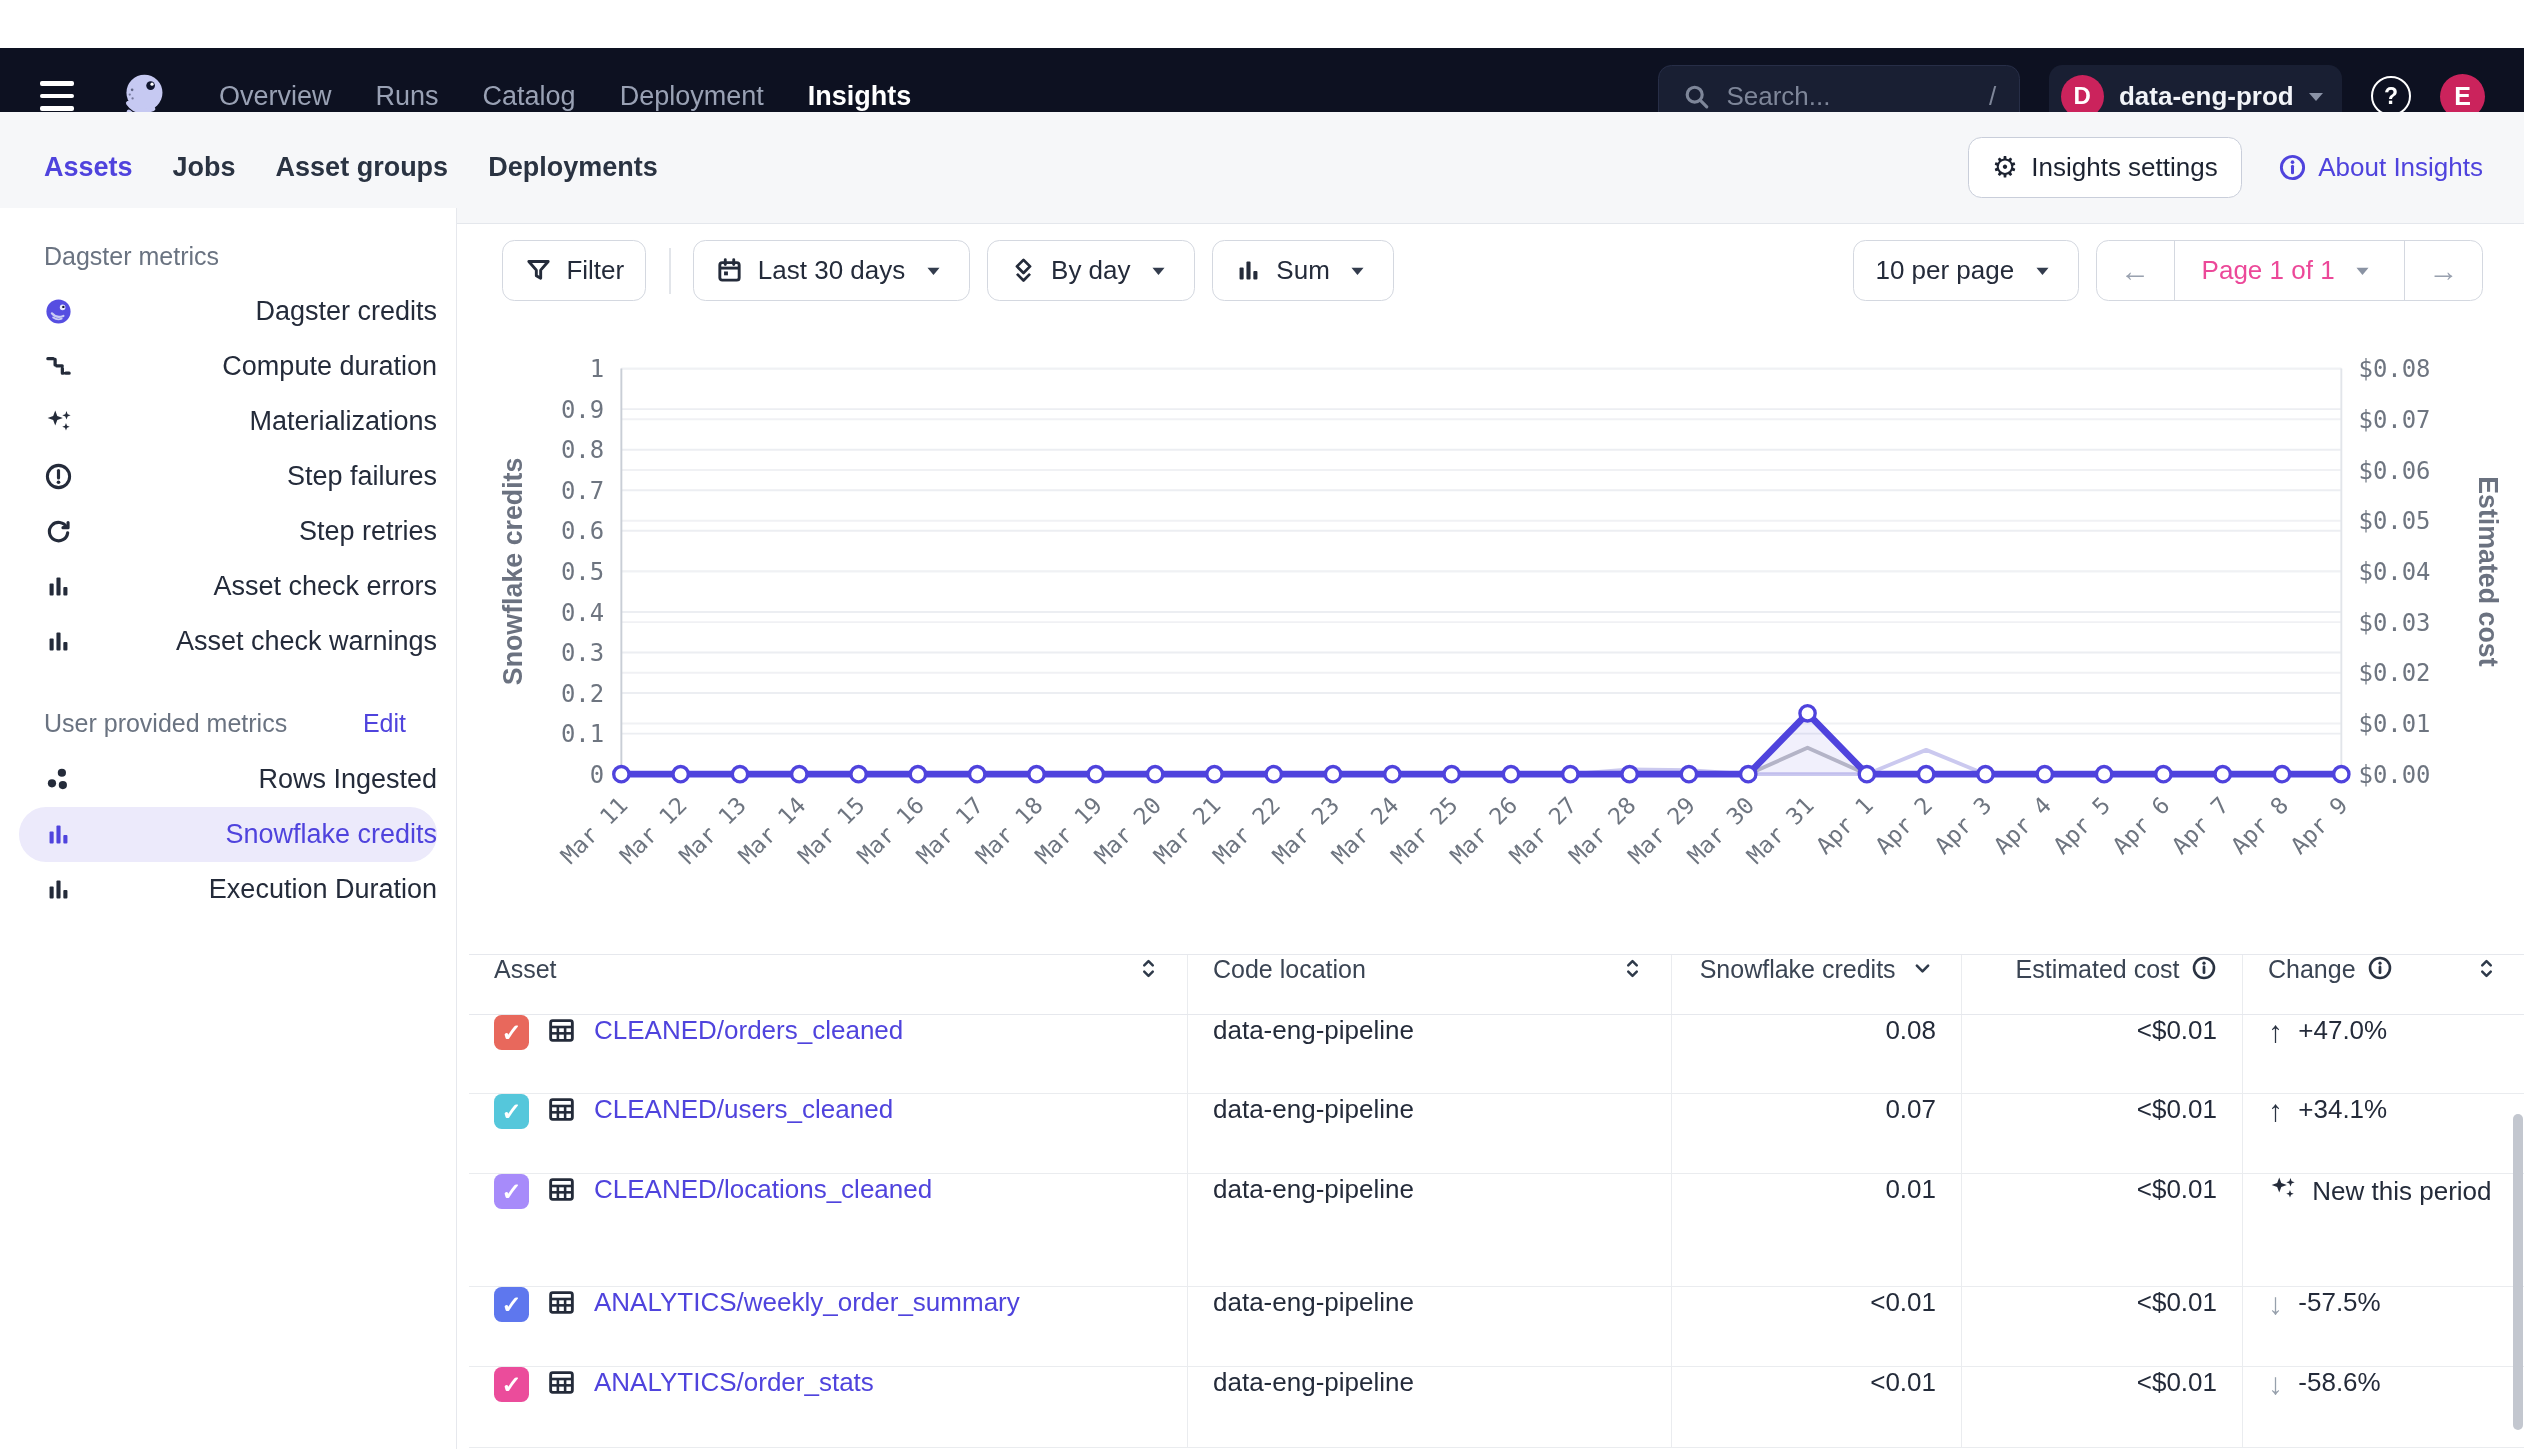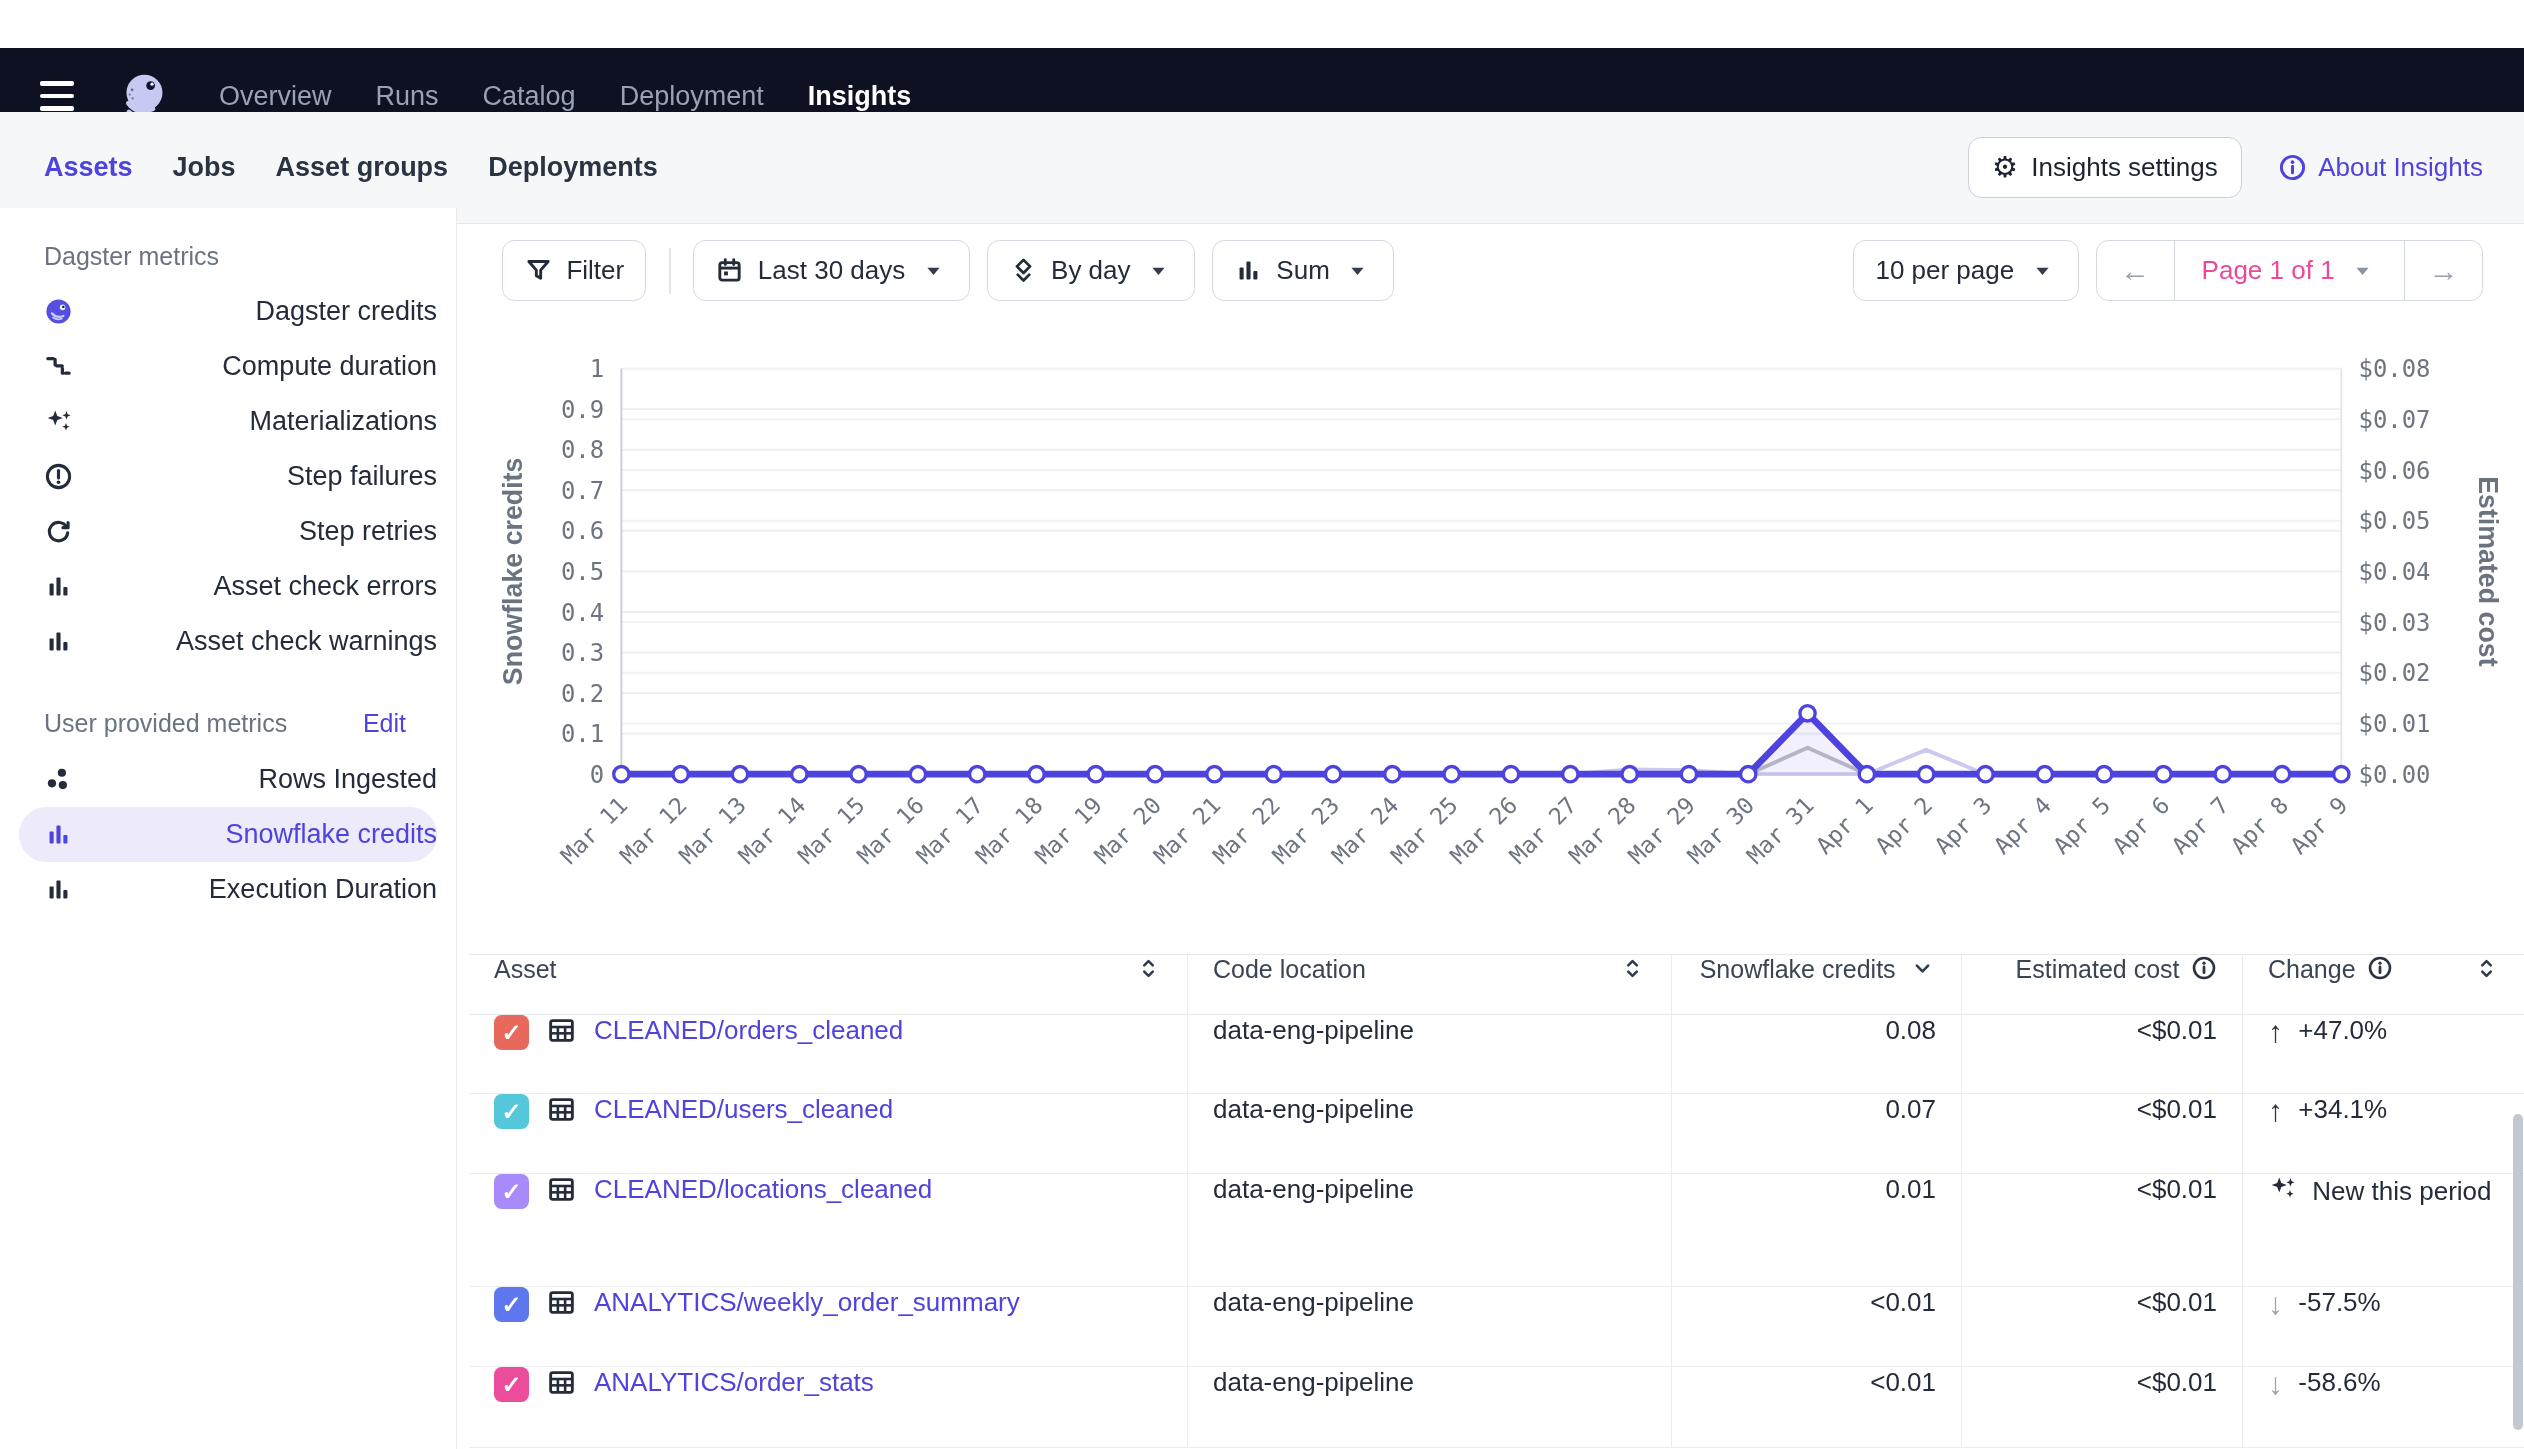--- a/index.html
+++ b/index.html
@@ -147,20 +147,39 @@
       <path d="M13.5 45q9 8 21 3.5" stroke="#C6C9F2" stroke-width="4.4" fill="none" stroke-linecap="round"></path>
     </svg>
   </div>
   <div class="nav-links" id="nav-links">
       <span class="nav-link">Overview</span>
       <span class="nav-link">Runs</span>
       <span class="nav-link">Catalog</span>
       <span class="nav-link">Deployment</span>
       <span class="nav-link active">Insights</span>
     </div>
+  <div class="nav-right">
+    <div class="search-pill">
+      <span class="ic" style="color:#7E8699">
+          <svg width="29" height="29" viewBox="0 0 24 24" style="display:block">
+            <circle cx="10.5" cy="10.5" r="6.2" stroke="currentColor" stroke-width="2.6" fill="none"></circle>
+            <line x1="15.2" y1="15.2" x2="20.5" y2="20.5" stroke="currentColor" stroke-width="2.6" stroke-linecap="round"></line>
+          </svg>
+        </span>
+      <input type="text" placeholder="Search..." style="">
+      <span class="search-slash">/</span>
+    </div>
+    <div class="org-pill">
+      <div class="org-avatar">D</div>
+      <div class="org-name">data-eng-prod</div>
+      <div class="org-caret"></div>
+    </div>
+    <div class="help-icon">?</div>
+    <div class="user-avatar">E</div>
+  </div>
 </div>
 
 <div class="tabbar">
   <div class="tabs" id="tab-list">
       <span class="tab active">Assets</span>
       <span class="tab">Jobs</span>
       <span class="tab">Asset groups</span>
       <span class="tab">Deployments</span>
     </div>
   <div class="tabbar-right">

